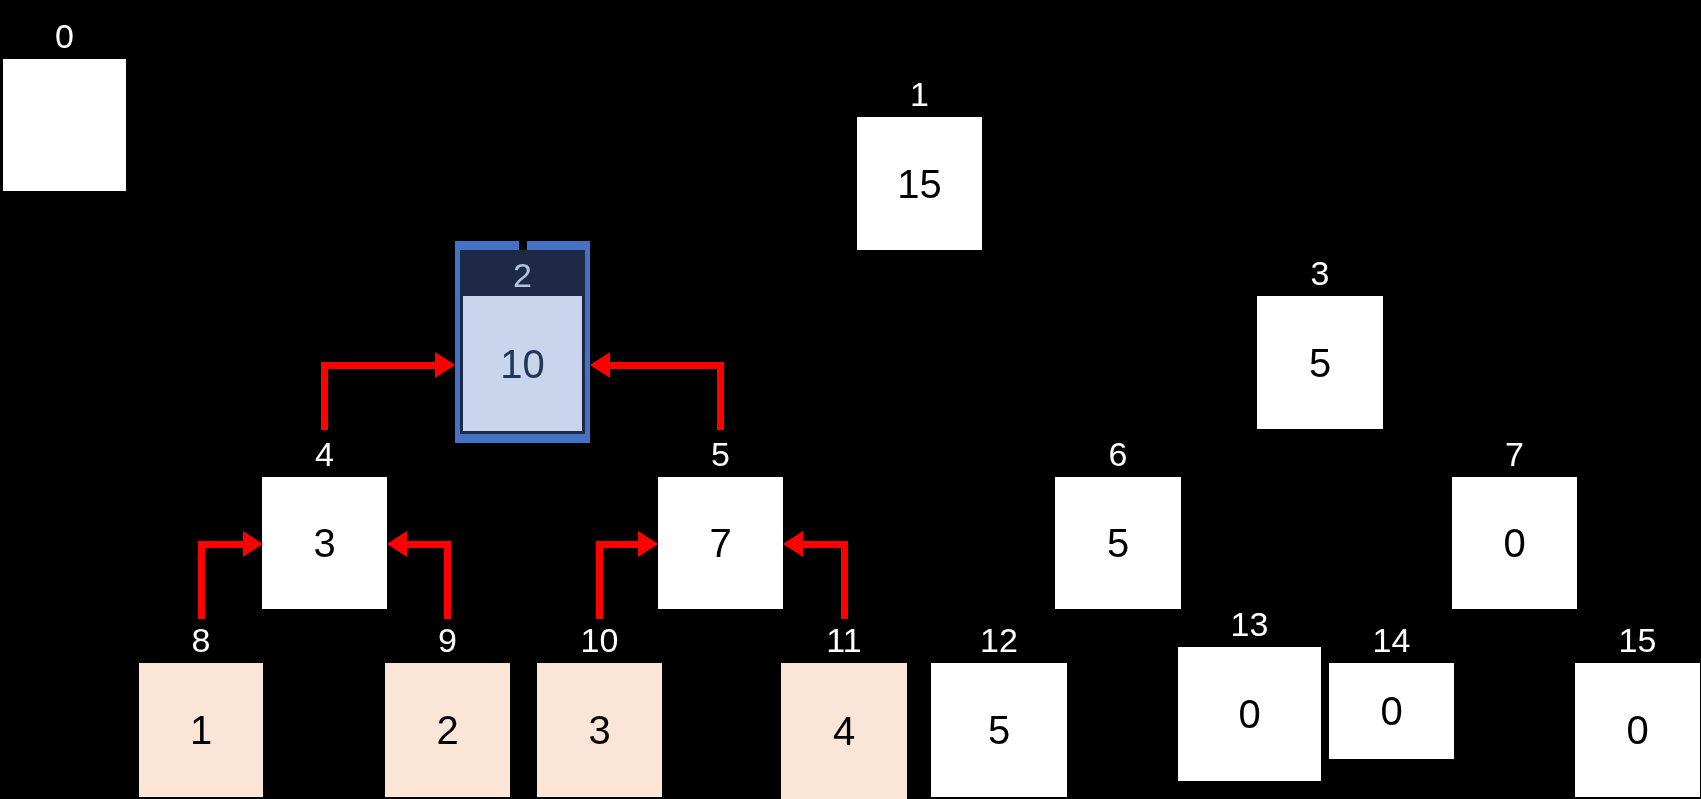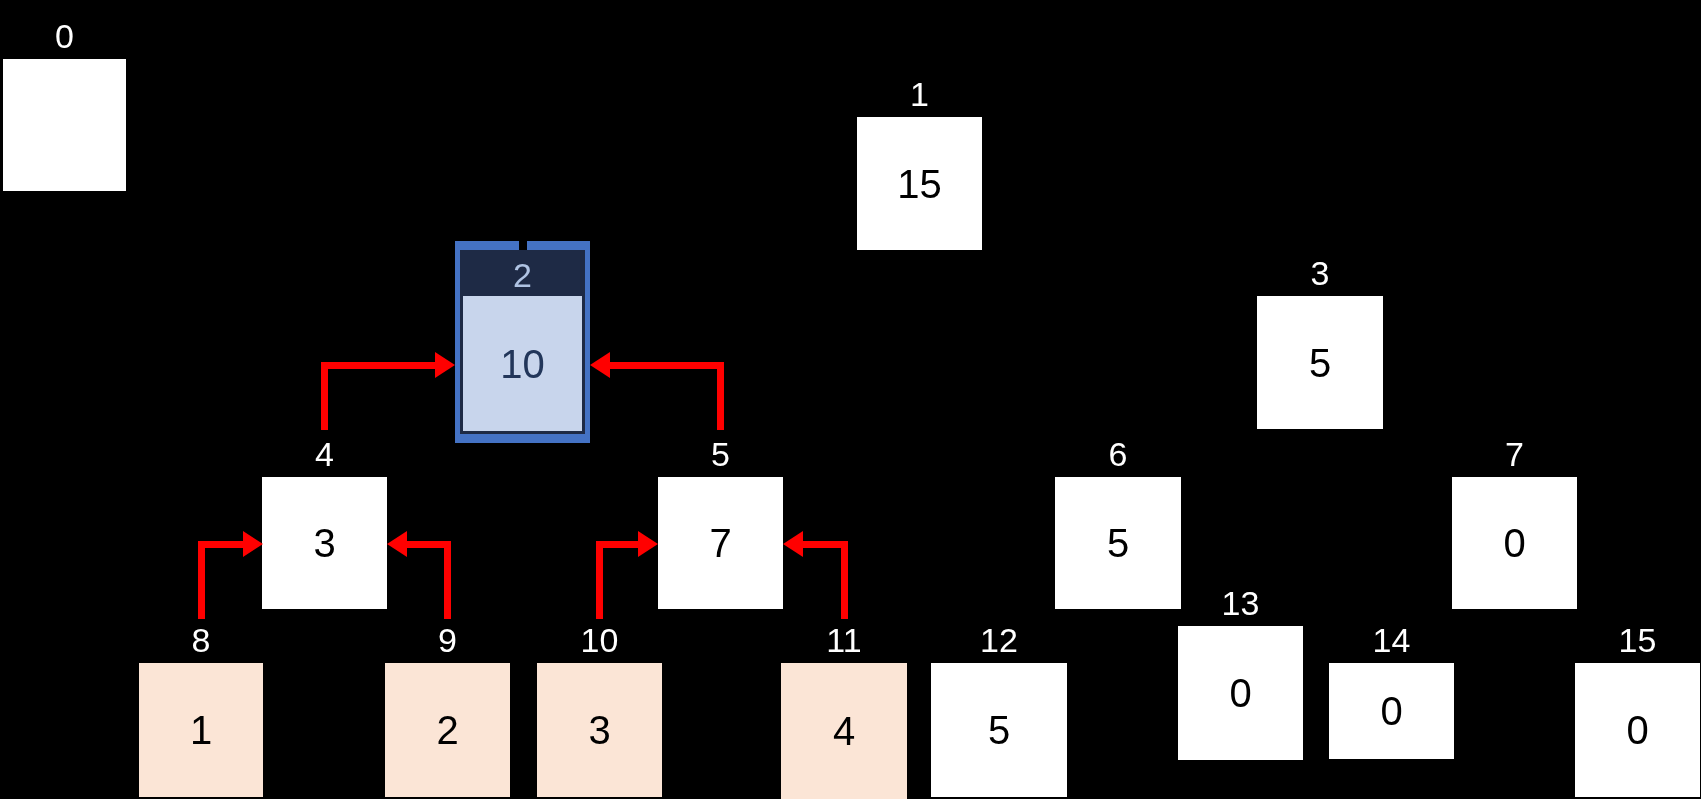--- a/index.html
+++ b/index.html
@@ -137,21 +137,21 @@
   <div class="node highlight" style="left:781px;top:663px;width:126px;height:136px">
     <div class="idx">11</div>
     <div class="val">4</div>
   </div>
 
   <div class="node" style="left:931px;top:663px;width:136px;height:134px">
     <div class="idx">12</div>
     <div class="val">5</div>
   </div>
 
-  <div class="node" style="left:1178px;top:626px;width:125px;height:134px">
+  <div class="node" style="left:1178px;top:647px;width:143px;height:134px">
     <div class="idx">13</div>
     <div class="val">0</div>
   </div>
 
   <div class="node" style="left:1329px;top:663px;width:125px;height:96px">
     <div class="idx">14</div>
     <div class="val">0</div>
   </div>
 
   <div class="node" style="left:1575px;top:663px;width:125px;height:134px">

